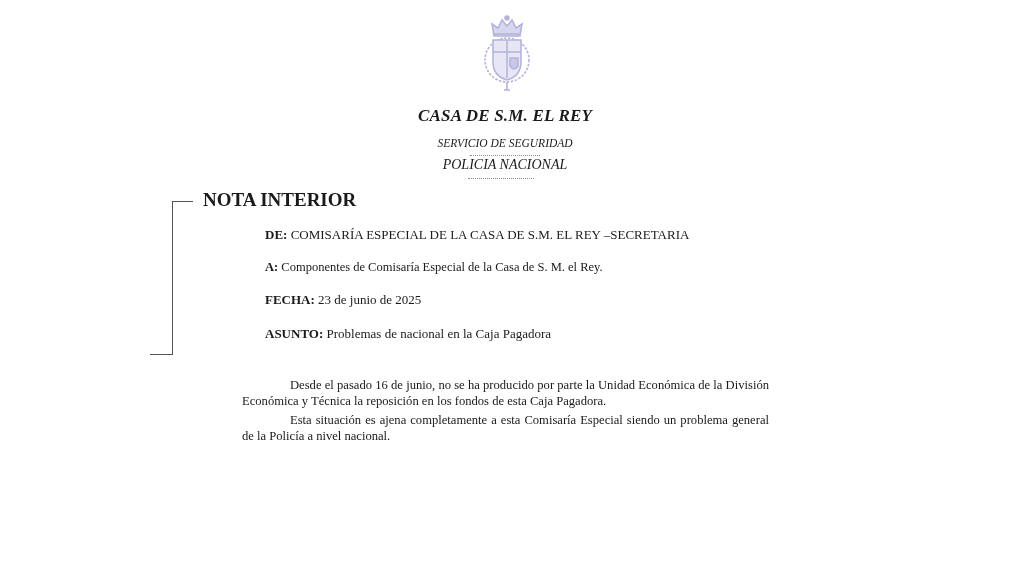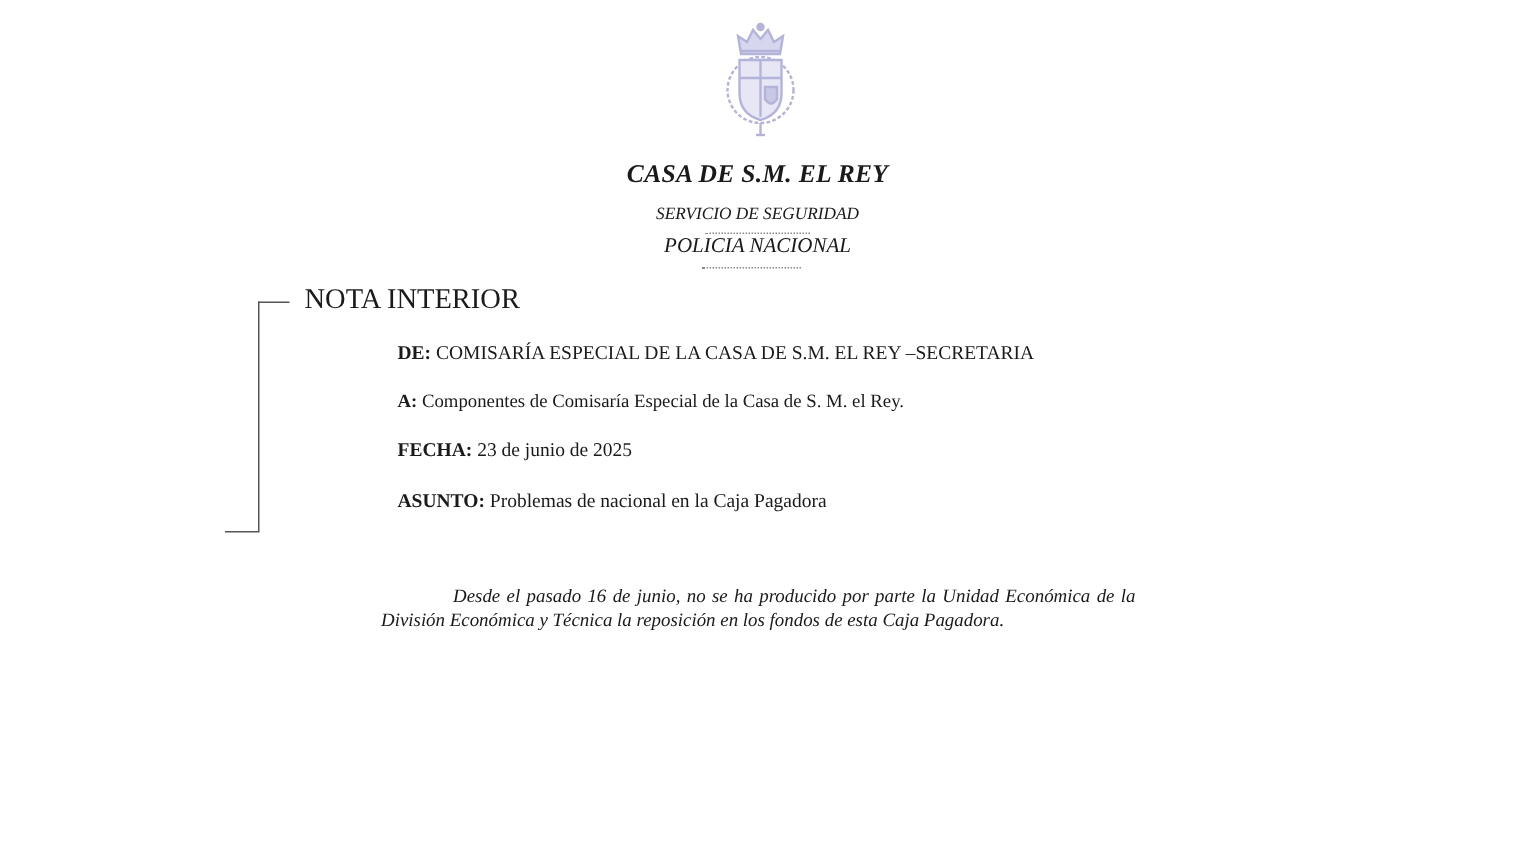--- a/index.html
+++ b/index.html
@@ -73,21 +73,21 @@
     top: 354px;
     width: 23px;
     height: 0;
     border-top: 1.5px solid #555;
   }
   .nota {
     position: absolute;
     left: 203px;
     top: 189px;
     font-size: 19px;
-    font-weight: normal;
+    font-weight: bold;
   }
   .field {
     position: absolute;
     left: 229px;
     font-size: 13px;
     white-space: nowrap;
     margin-left: 36px;
   }
   .field b { font-weight: bold; }
   .f-de { top: 227px; }
@@ -98,23 +98,22 @@
   .body-text {
     position: absolute;
     left: 238px;
     top: 374px;
     width: 535px;
     font-size: 12.6px;
     line-height: 15.5px;
     text-align: justify;
   }
   .body-text p {
-    margin: 16px;
+    margin: 4px;
     text-indent: 48px;
-    font-style: italic;
   }
 </style>
 </head>
 <body>
 
 <div>
 
   <svg class="crest" viewBox="0 0 50 80">
     <g fill="none" stroke="#b4b4da" stroke-width="1.6">
 
@@ -158,15 +157,16 @@
     <b>FECHA:</b>
     <span>23 de junio de 2025</span>
   </div>
   <div class="field f-asunto">
     <b>ASUNTO:</b>
     <span>Problemas de nacional en la Caja Pagadora</span>
   </div>
 
   <div class="body-text">
     <p>Desde el pasado 16 de junio, no se ha producido por parte la Unidad Económica de la División Económica y Técnica la reposición en los fondos de esta Caja Pagadora.</p>
+    <p>Esta situación es ajena completamente a esta Comisaría Especial siendo un problema general de la Policía a nivel nacional.</p>
   </div>
 
 </div>
 
 </body></html>

